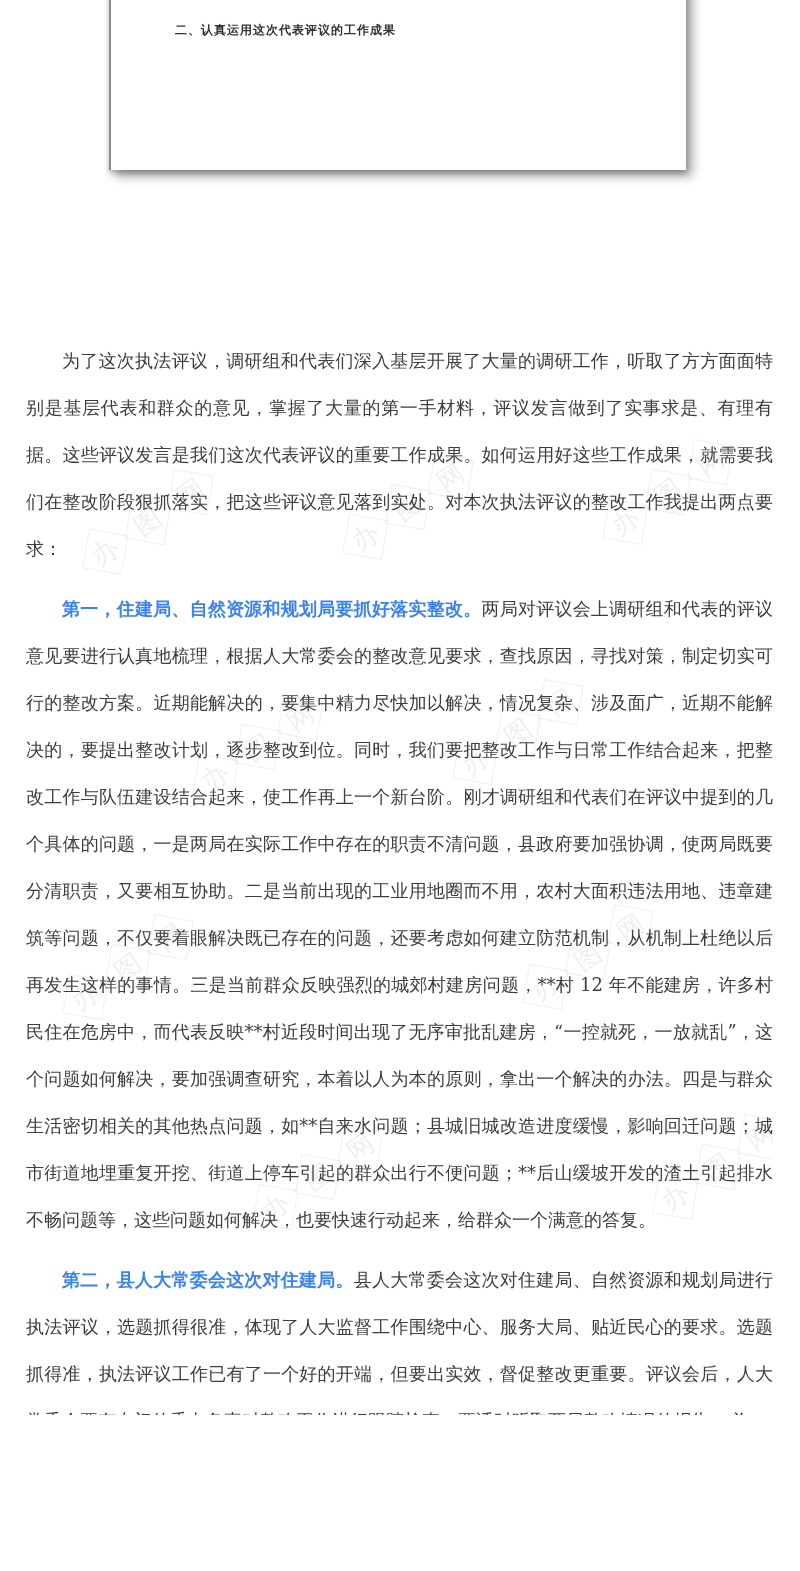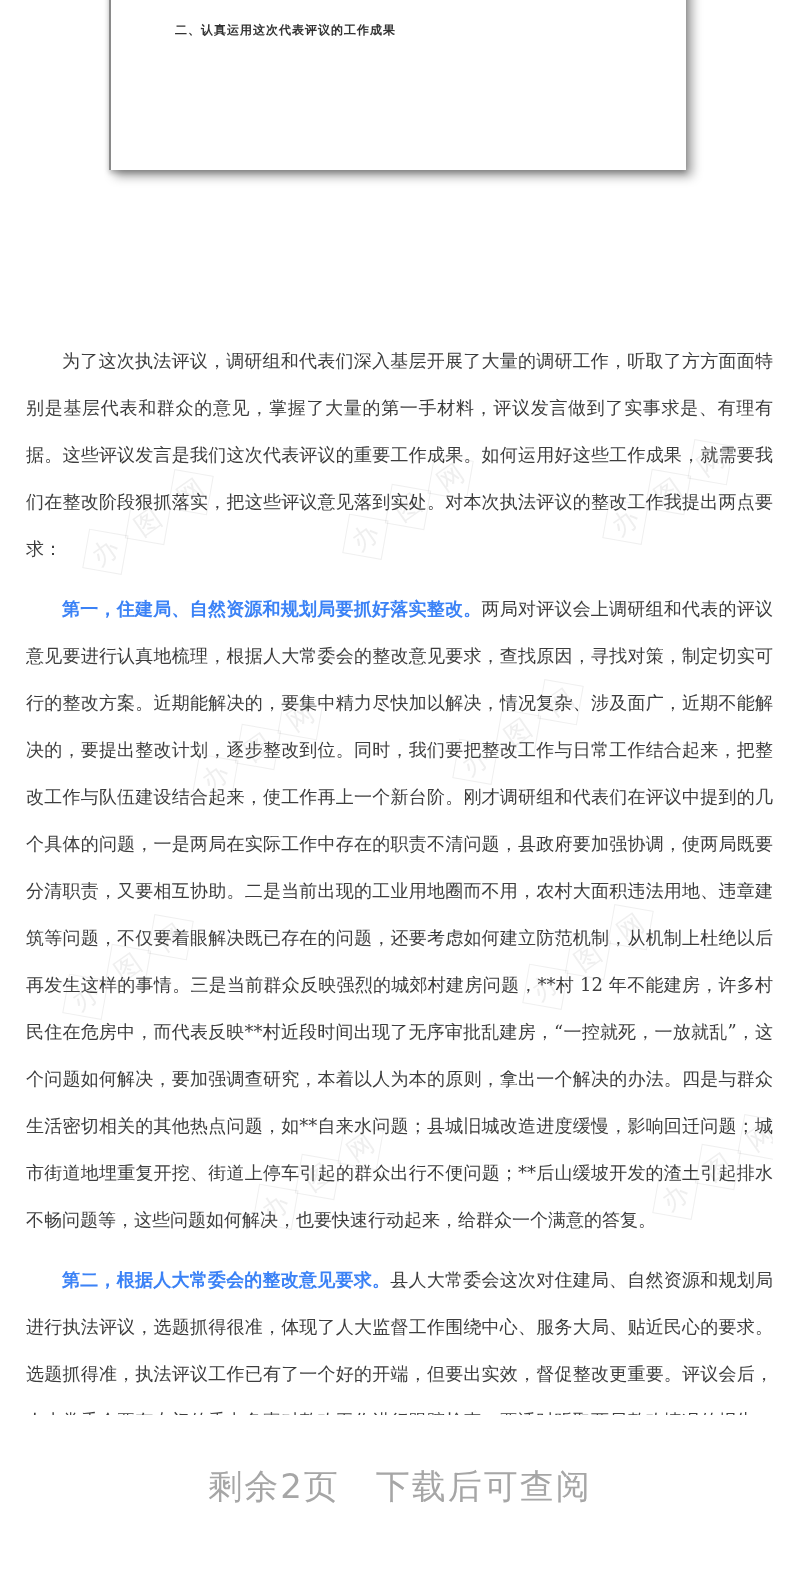--- a/index.html
+++ b/index.html
@@ -216,22 +216,18 @@
           </span>
           <span class="wm-char">
             <i>网</i>
           </span>
         </div>
     </div>
 
     <div class="paragraphs">
       <p><b></b><span>为了这次执法评议，调研组和代表们深入基层开展了大量的调研工作，听取了方方面面特别是基层代表和群众的意见，掌握了大量的第一手材料，评议发言做到了实事求是、有理有据。这些评议发言是我们这次代表评议的重要工作成果。如何运用好这些工作成果，就需要我们在整改阶段狠抓落实，把这些评议意见落到实处。对本次执法评议的整改工作我提出两点要求：</span></p>
       <p><b>第一，住建局、自然资源和规划局要抓好落实整改。</b><span>两局对评议会上调研组和代表的评议意见要进行认真地梳理，根据人大常委会的整改意见要求，查找原因，寻找对策，制定切实可行的整改方案。近期能解决的，要集中精力尽快加以解决，情况复杂、涉及面广，近期不能解决的，要提出整改计划，逐步整改到位。同时，我们要把整改工作与日常工作结合起来，把整改工作与队伍建设结合起来，使工作再上一个新台阶。刚才调研组和代表们在评议中提到的几个具体的问题，一是两局在实际工作中存在的职责不清问题，县政府要加强协调，使两局既要分清职责，又要相互协助。二是当前出现的工业用地圈而不用，农村大面积违法用地、违章建筑等问题，不仅要着眼解决既已存在的问题，还要考虑如何建立防范机制，从机制上杜绝以后再发生这样的事情。三是当前群众反映强烈的城郊村建房问题，**村 12 年不能建房，许多村民住在危房中，而代表反映**村近段时间出现了无序审批乱建房，“一控就死，一放就乱”，这个问题如何解决，要加强调查研究，本着以人为本的原则，拿出一个解决的办法。四是与群众生活密切相关的其他热点问题，如**自来水问题；县城旧城改造进度缓慢，影响回迁问题；城市街道地埋重复开挖、街道上停车引起的群众出行不便问题；**后山缓坡开发的渣土引起排水不畅问题等，这些问题如何解决，也要快速行动起来，给群众一个满意的答复。</span></p>
-      <p><b>第二，根据人大常委会的整改意见要求。</b><span>县人大常委会这次对住建局、自然资源和规划局进行执法评议，选题抓得很准，体现了人大监督工作围绕中心、服务大局、贴近民心的要求。选题抓得准，执法评议工作已有了一个好的开端，但要出实效，督促整改更重要。评议会后，人大常委会要有专门的委办负责对整改工作进行跟踪检查，要适时听取两局整改情况的报告，必</span></p>
+      <p><b>第二，县人大常委会这次对住建局。</b><span>县人大常委会这次对住建局、自然资源和规划局进行执法评议，选题抓得很准，体现了人大监督工作围绕中心、服务大局、贴近民心的要求。选题抓得准，执法评议工作已有了一个好的开端，但要出实效，督促整改更重要。评议会后，人大常委会要有专门的委办负责对整改工作进行跟踪检查，要适时听取两局整改情况的报告，必</span></p>
     </div>
   </div>
 
-  <div class="footer-notice">
-    <span>剩余2页</span>
-    <span>下载后可查阅</span>
-  </div>
 
 </div>
 
 </body></html>

